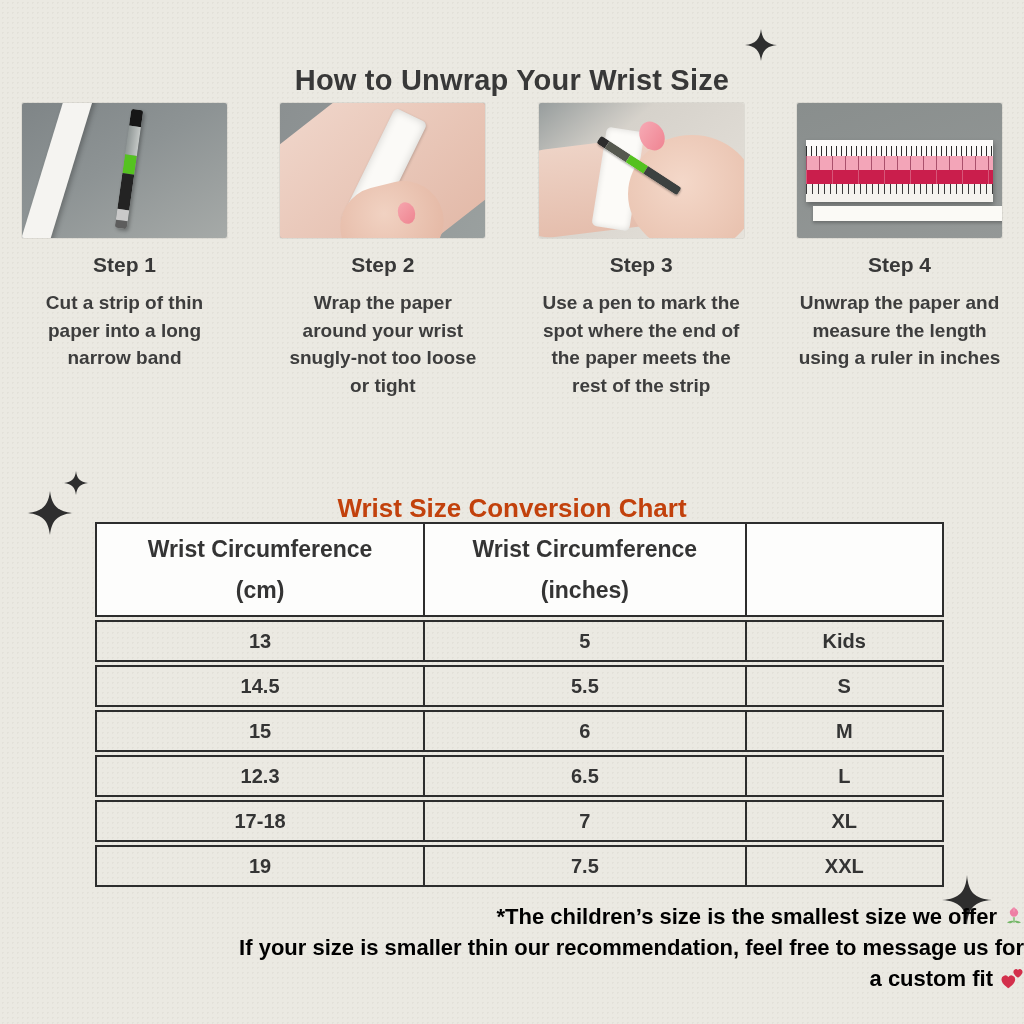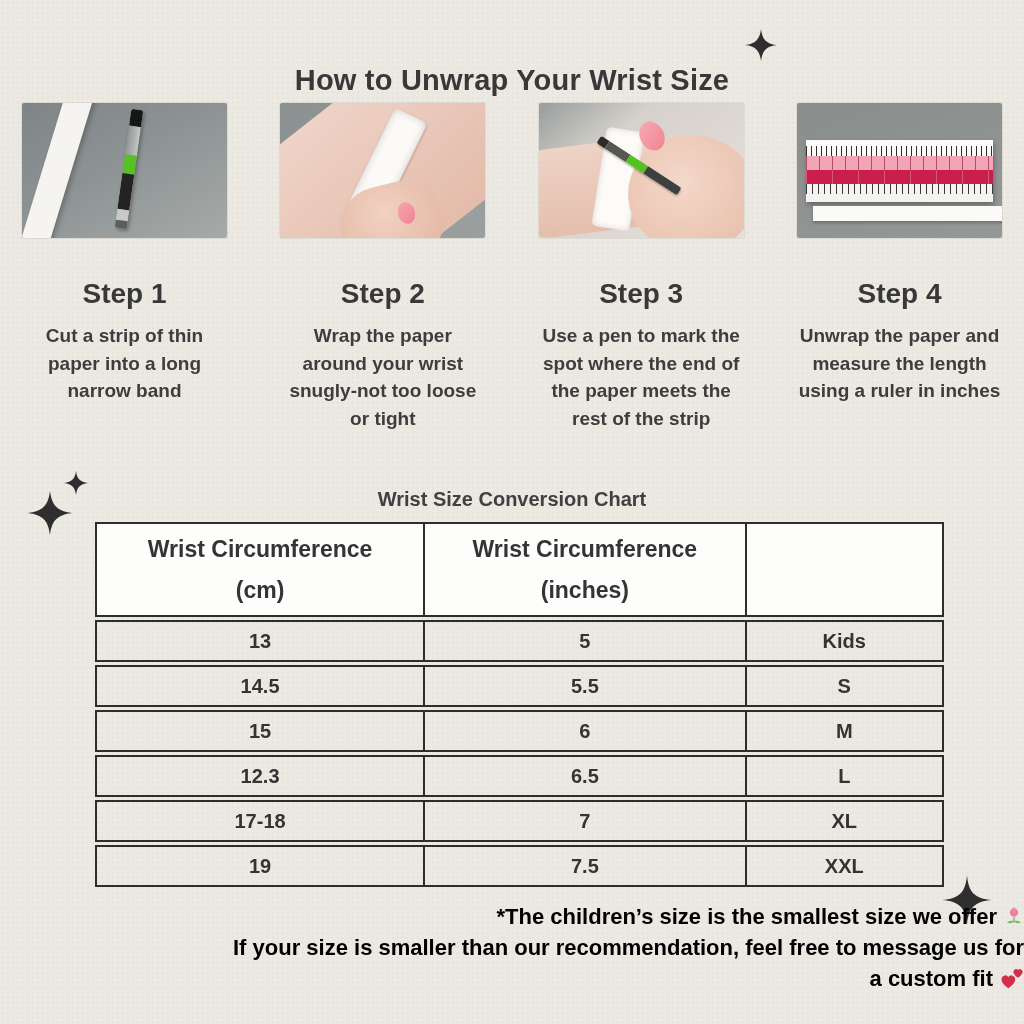--- a/index.html
+++ b/index.html
@@ -10,34 +10,34 @@
     background-size:5px 5px;
     font-family:"Liberation Sans", sans-serif;
     color:#3a3a3a;
   }
   .page-title{
     position:absolute;top:45px;left:0;width:100%;text-align:center;
     font-size:29px;font-weight:800;letter-spacing:.2px;color:#383838;
   }
   .section-title{
     position:absolute;top:471px;left:0;width:100%;text-align:center;
-    font-size:20px;font-weight:800;color:#404040;
+    font-size:26px;font-weight:800;color:#c2410c;
   }
   .sparkle{position:absolute;}
   .sparkle svg{display:block;width:100%;height:100%;}
   #sparkle-title{left:745px;top:27px;width:32px;height:36px;}
   #sparkle-chart-small{left:64px;top:470px;width:24px;height:26px;}
   #sparkle-chart-large{left:28px;top:486px;width:44px;height:54px;}
   #sparkle-bottom{left:942px;top:872px;width:50px;height:56px;}
 
   
   .steps{position:absolute;top:103px;left:22px;width:980px;display:flex;justify-content:space-between;}
   .step{width:205px;display:flex;flex-direction:column;align-items:center;}
   .step-photo{width:205px;height:135px;position:relative;overflow:hidden;border-radius:2px;box-shadow:0 0 0 1px rgba(0,0,0,.06);}
-  .step-label{margin-top:40px;font-size:28px;font-weight:800;color:#383838;}
+  .step-label{margin-top:15px;font-size:21px;font-weight:800;color:#383838;}
   .step-desc{margin-top:12px;font-size:19px;font-weight:700;line-height:1.45;text-align:center;color:#3d3d3d;}
 
   
   .photo1{background:linear-gradient(150deg,#7f8587 0%,#8d9394 45%,#a6aaa8 100%);}
   .p1-strip{position:absolute;width:28px;height:230px;background:#f5f4f1;top:-45px;left:20px;transform:rotate(17deg);box-shadow:3px 2px 5px rgba(0,0,0,.25);}
   .p1-pencil{position:absolute;left:101px;top:6px;width:12px;height:120px;transform:rotate(8deg);display:flex;flex-direction:column;border-radius:3px;overflow:hidden;box-shadow:2px 2px 4px rgba(0,0,0,.3);}
   .p1-cap{height:14%;background:#161616;}
   .p1-body{height:24%;background:linear-gradient(90deg,#8f9695,#c4c8c6);}
   .p1-green{height:16%;background:#55c220;}
   .p1-grip{height:30%;background:#232323;}
@@ -239,21 +239,21 @@
       <svg width="20" height="22" viewBox="0 0 24 26">
         <path d="M12 1C10.2 3.4 7 4.2 7 7.6a5 5 0 0 0 10 0C17 4.2 13.8 3.4 12 1Z" fill="#ee7fa4"></path>
         <path d="M12 1c-.6 2.2-.6 4.6 0 6.8.6-2.2.6-4.6 0-6.8Z" fill="#f6b3c8"></path>
         <rect x="11.2" y="13" width="1.6" height="7" rx="0.8" fill="#74b767"></rect>
         <path d="M11.6 18c-2.6 3-5.8 3-8 1.2 2.8-.8 4.4-2.4 8-1.2Z" fill="#74b767"></path>
         <path d="M12.4 18c2.6 3 5.8 3 8 1.2-2.8-.8-4.4-2.4-8-1.2Z" fill="#74b767"></path>
       </svg>
     </span>
   </div>
   <div class="footer-line">
-    <span>If your size is smaller than our recommendation, feel free to message us for</span>
+    <span>If your size is smaller thin our recommendation, feel free to message us for</span>
   </div>
   <div class="footer-line">
     <span>a custom fit</span><span class="inline-icon">
       <svg width="24" height="22" viewBox="0 0 26 24">
         <path d="M9 22S1.5 17.5 1.5 12.3a4.2 4.2 0 0 1 7.5-2.6A4.2 4.2 0 0 1 16.5 12.3C16.5 17.5 9 22 9 22Z" fill="#d32f4b"></path>
         <path d="M19.5 10.5S14.5 7.5 14.5 4a2.8 2.8 0 0 1 5-1.7A2.8 2.8 0 0 1 24.5 4C24.5 7.5 19.5 10.5 19.5 10.5Z" fill="#d32f4b"></path>
       </svg>
     </span>
   </div>
 </div>

